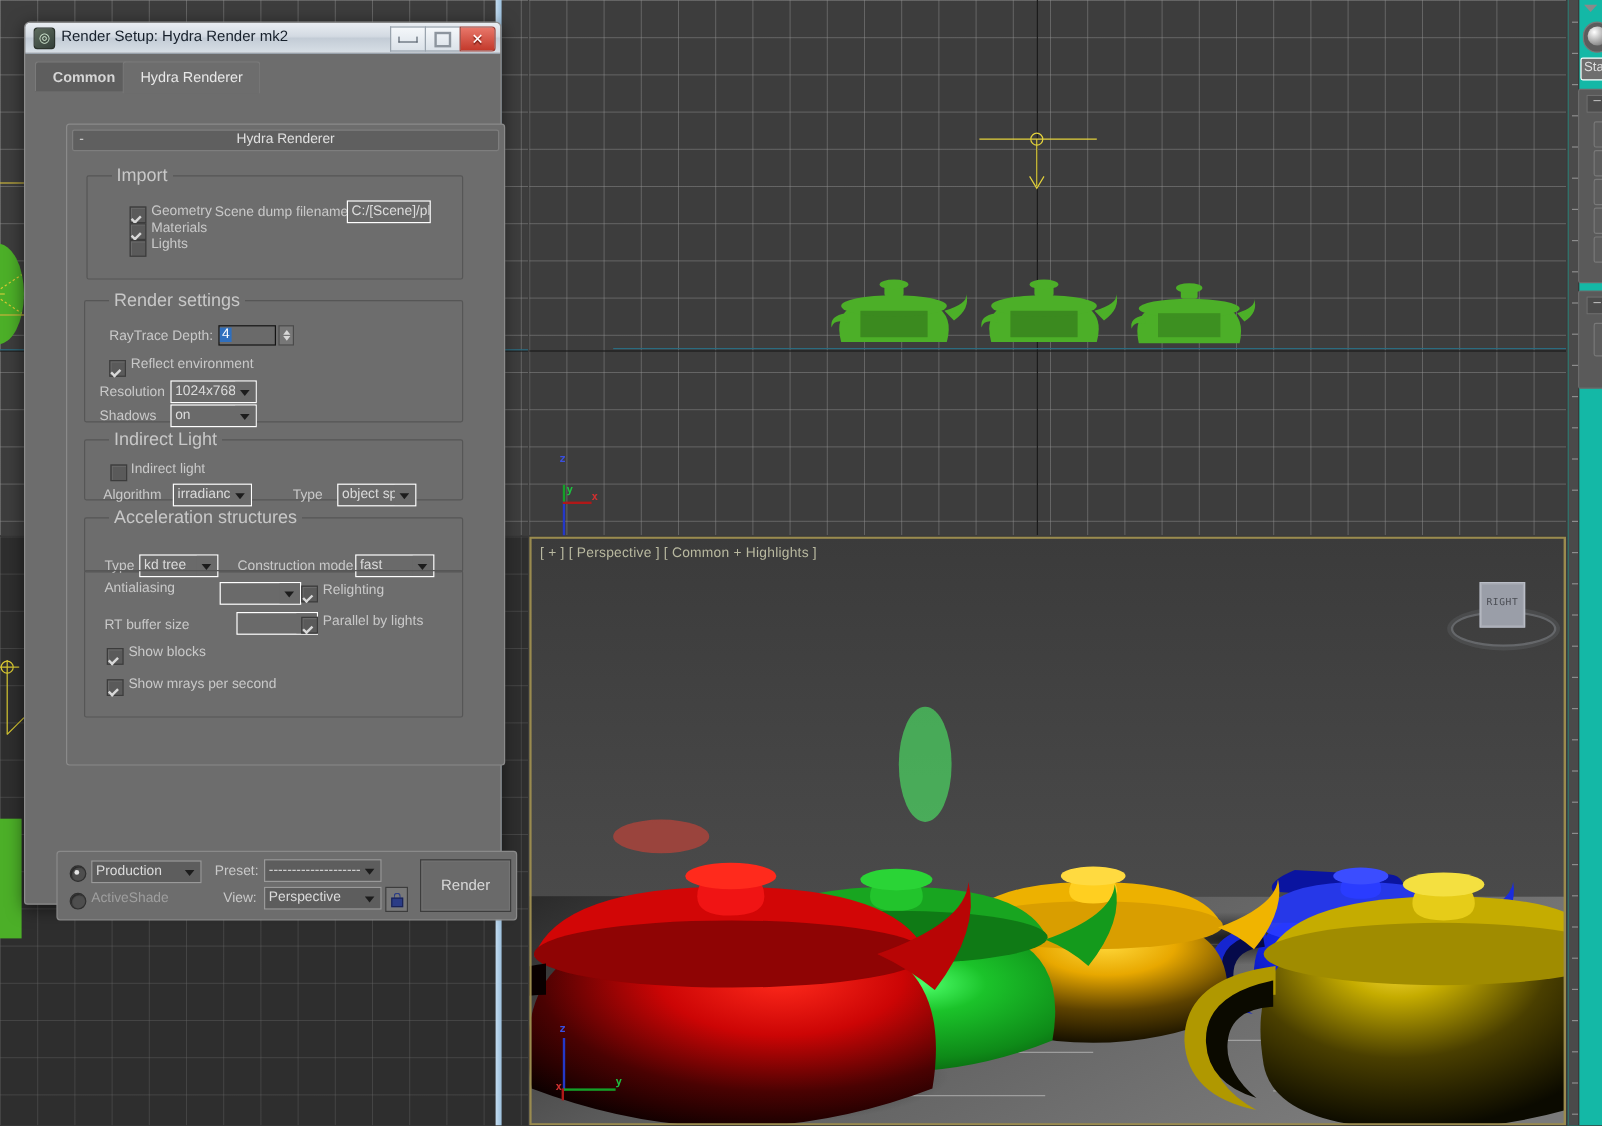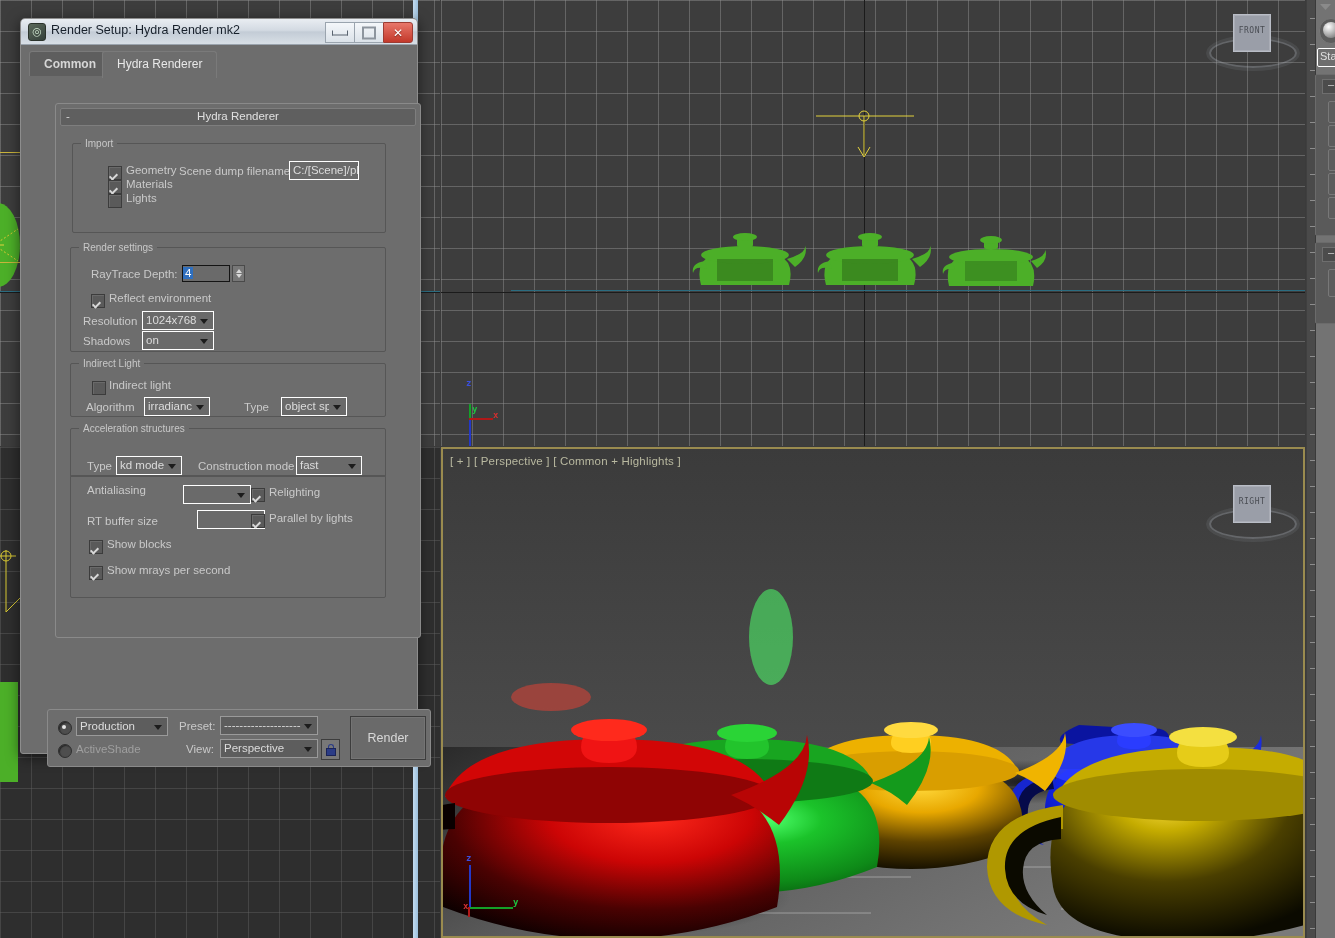--- a/index.html
+++ b/index.html
@@ -76,21 +76,21 @@
 
   .panel{position:absolute;left:34px;top:84px;width:364px;height:533px;
     background:#6d6d6d;border:1px solid #8a8a8a;border-radius:3px;}
   .rollup{position:relative;margin:4px 4px 0 4px;height:16px;background:#5f5f5f;
     border:1px solid #7e7e7e;border-radius:2px;text-align:center;font-size:11.5px;color:#e0e0e0;
     line-height:15px;}
   .rollup .minus{position:absolute;left:5px;top:0;color:#d6d6d6;}
 
   fieldset.gb{position:absolute;margin:0;padding:0;border:1px solid #565656;border-radius:2px;
     background:transparent;}
-  fieldset.gb>legend{margin-left:8px;padding:0 4px;font-size:10px;color:#c8c8c8;}
+  fieldset.gb>legend{margin-left:20px;padding:0 4px;font-size:15px;color:#c8c8c8;}
 
   .lbl{position:absolute;font-size:11.5px;color:#c9c9c9;white-space:nowrap;}
   .cb{position:absolute;width:12px;height:12px;background:#5a5a5a;border:1px solid #3c3c3c;
      box-shadow:inset 1px 1px 0 rgba(255,255,255,.10);}
   .cb.on:after{content:"";position:absolute;left:2px;top:5px;width:3px;height:6px;
      border:solid #d8d8d8;border-width:0 2px 2px 0;transform:rotate(45deg);}
   .cbl{position:absolute;font-size:11.5px;color:#c9c9c9;white-space:nowrap;}
 
   .tf{position:absolute;background:#6a6a6a;border:1px solid #ffffff;color:#dcdcdc;
       font-size:11.5px;line-height:17px;padding:0 3px;overflow:hidden;white-space:nowrap;
@@ -122,21 +122,21 @@
   .btn{position:absolute;background:#6a6a6a;border:1px solid #3d3d3d;color:#d8d8d8;
      font-size:12.5px;display:flex;align-items:center;justify-content:center;
      box-shadow:inset 0 0 0 1px rgba(255,255,255,.07);}
   .lockbtn{position:absolute;width:17px;height:19px;background:#787878;border:1px solid #3d3d3d;}
   .lockbtn:after{content:"";position:absolute;left:4px;top:8px;width:8px;height:6px;
      background:#2b3c86;border:1px solid #1b2458;}
   .lockbtn:before{content:"";position:absolute;left:6px;top:4px;width:4px;height:5px;
      border:1.5px solid #2b3c86;border-bottom:none;border-radius:3px 3px 0 0;}
 
   
-  #cmdpanel{position:absolute;left:1306px;top:0;width:29px;height:938px;background:#737373;
+  #cmdpanel{position:absolute;left:1306px;top:0;width:29px;height:938px;background:#14b8a6;
      border-left:1px solid #3f3f3f;overflow:hidden;}
   .cp-box{position:absolute;background:#5c5c5c;border:1px solid #787878;border-radius:2px;}
   .cp-rollup{position:absolute;background:#4e4e4e;border:1px solid #6b6b6b;border-radius:2px;}
   .ruler{position:absolute;left:0;top:0;width:8px;height:938px;background:#4a4a4a;
      border-right:1px solid #3a3a3a;}
   .ruler i{position:absolute;right:0;width:5px;height:1px;background:#8d8d8d;}
 
   .bluestrip{position:absolute;left:413px;top:0;width:5px;height:938px;
      background:linear-gradient(to right,#c4dcf0,#9cc0dd);}
 </style>
@@ -225,26 +225,20 @@
         </g>
     </svg>
 
     <svg style="position:absolute;left:375px;top:105px" width="110" height="60">
       <line x1="0" y1="11" x2="98" y2="11" stroke="#e3d23c" stroke-width="1"></line>
       <circle cx="48" cy="11" r="5" fill="none" stroke="#e3d23c" stroke-width="1"></circle>
       <line x1="48" y1="11" x2="48" y2="50" stroke="#e3d23c" stroke-width="1"></line>
       <path d="M42 42 L48 52 L54 42" fill="none" stroke="#e3d23c" stroke-width="1"></path>
     </svg>
 
-    <div class="viewcube" style="left:764px;top:2px">
-      <div class="vc-ring"></div>
-      <div class="vc-cube">
-        <div class="vc-txt">FRONT</div>
-      </div>
-    </div>
 
     <div class="tripod" style="left:18px;top:370px">
       <div class="ax" style="left:10px;top:48px;width:2px;height:38px;background:#2438c8;"></div>
       <div class="ax" style="left:10px;top:48px;width:24px;height:2px;background:#b01818;"></div>
       <div class="ax" style="left:10px;top:34px;width:2px;height:14px;background:#14a028;"></div>
       <div class="axlbl" style="left:7px;top:8px;color:#3a4fe0">z</div>
       <div class="axlbl" style="left:13px;top:34px;color:#1ec040">y</div>
       <div class="axlbl" style="left:34px;top:40px;color:#d03030">x</div>
     </div>
   </div>
@@ -551,21 +545,21 @@
         <div class="dd" style="left:210px;top:28px;width:66px;height:19px;">
           <span>object spa</span>
           <span class="arrow"></span>
         </div>
       </fieldset>
 
       <fieldset class="gb" style="left:14px;top:319px;width:314px;height:52px;">
         <legend>Acceleration structures</legend>
         <div class="lbl" style="left:16px;top:26px;">Type</div>
         <div class="dd" style="left:45px;top:22px;width:66px;height:19px;">
-          <span>kd mode</span>
+          <span>kd tree</span>
           <span class="arrow"></span>
         </div>
         <div class="lbl" style="left:127px;top:26px;">Construction mode</div>
         <div class="dd" style="left:225px;top:22px;width:66px;height:19px;">
           <span>fast</span>
           <span class="arrow"></span>
         </div>
       </fieldset>
 
       <fieldset class="gb" style="left:14px;top:371px;width:314px;height:121px;">

